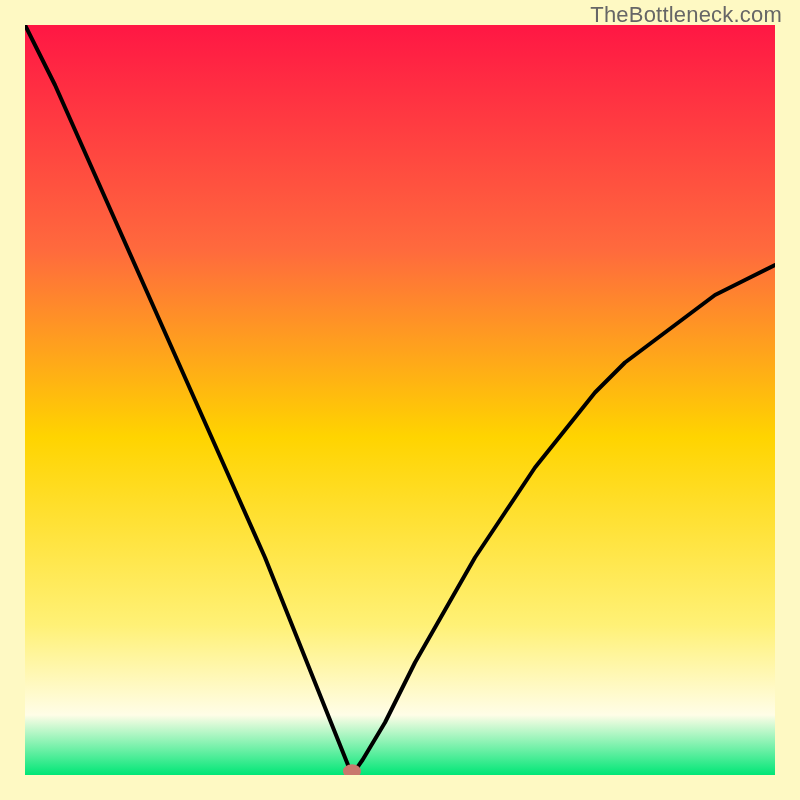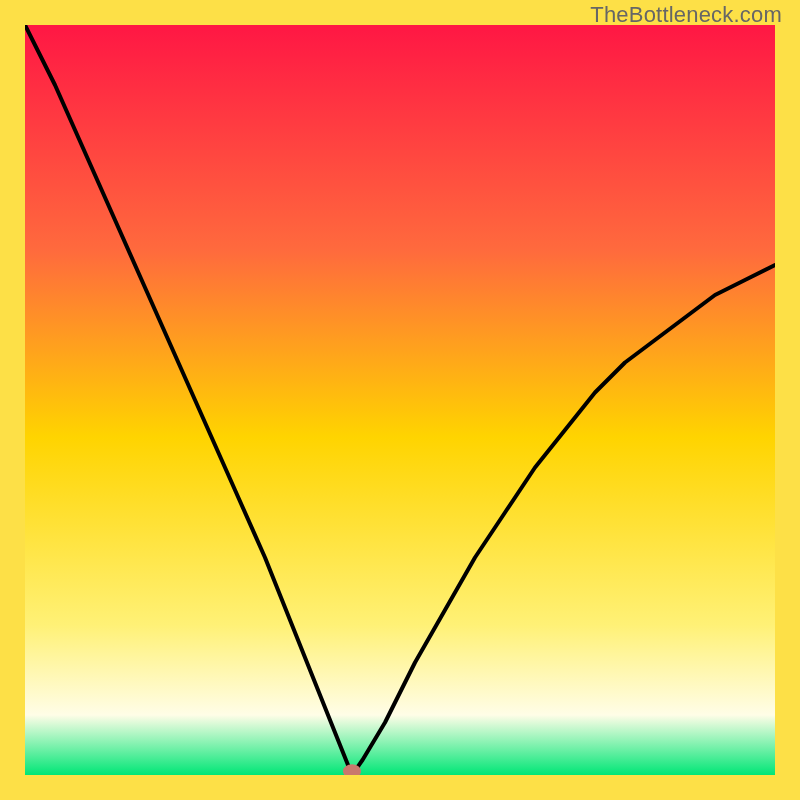--- a/index.html
+++ b/index.html
@@ -7,21 +7,21 @@
     padding: 0;
     width: 800px;
     height: 800px;
     background: #000;
     overflow: hidden;
   }
   .frame {
     position: relative;
     width: 800px;
     height: 800px;
-    background: #fde047;
+    background: #fef9c3;
   }
   .watermark {
     position: absolute;
     top: 2px;
     right: 18px;
     color: #666;
     font-family: Arial, Helvetica, sans-serif;
     font-size: 22px;
     font-weight: 400;
     letter-spacing: 0.2px;

